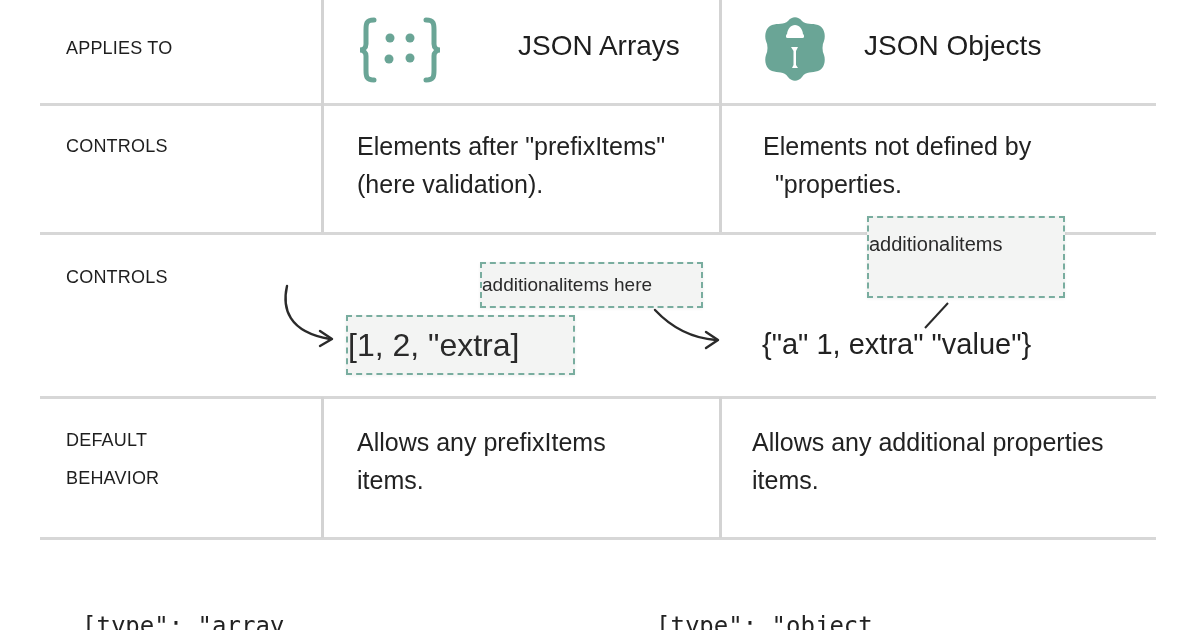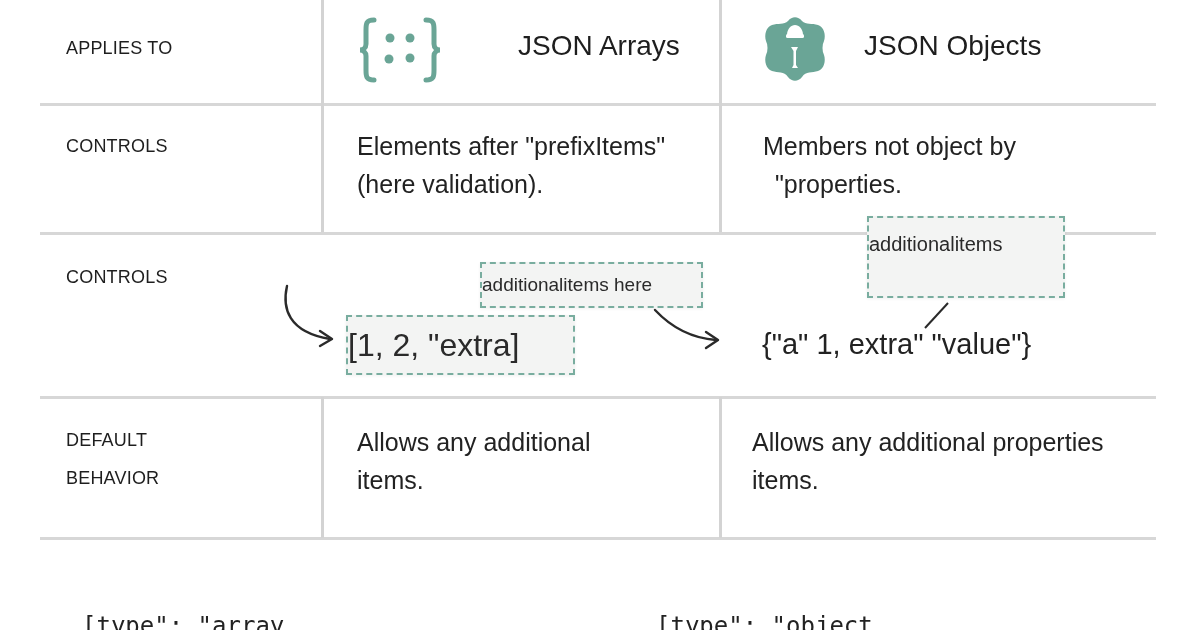--- a/index.html
+++ b/index.html
@@ -69,21 +69,21 @@
   </svg>
 </div>
 <div class="head-title" style="left:864px; top:30px;">JSON Objects</div>
 
 <div class="label" style="top:127px;">CONTROLS</div>
 <div class="cell" style="left:357px; top:127px;">
   <div>Elements after "prefixItems"</div>
   <div>(here validation).</div>
 </div>
 <div class="cell" style="left:763px; top:127px;">
-  <div>Members not object by</div>
+  <div>Elements not defined by</div>
   <div style="padding-left:12px;">"properties.</div>
 </div>
 
 <div class="label" style="top:258px;">CONTROLS</div>
 
 <svg class="arrow" style="left:280px; top:282px;" width="60" height="70">
   <path d="M7 4 C2 26 8 50 50 57" fill="none" stroke="#2a2a2a" stroke-width="2.4" stroke-linecap="round"></path>
   <path d="M40 49 L52 57 L40 64" fill="none" stroke="#2a2a2a" stroke-width="2.4" stroke-linecap="round" stroke-linejoin="round"></path>
 </svg>
 
@@ -108,21 +108,21 @@
   <line x1="26" y1="3" x2="3" y2="28" stroke="#2a2a2a" stroke-width="2"></line>
 </svg>
 
 <div class="code-inline" style="left:762px; top:328px; font-size:29px;">{"a" 1, extra" "value"}</div>
 
 <div class="label" style="top:421px;">
   <div>DEFAULT</div>
   <div>BEHAVIOR</div>
 </div>
 <div class="cell" style="left:357px; top:423px;">
-  <div>Allows any additional</div>
+  <div>Allows any prefixItems</div>
   <div>items.</div>
 </div>
 <div class="cell" style="left:752px; top:423px;">
   <div>Allows any additional properties</div>
   <div>items.</div>
 </div>
 
 <div class="bottom-code" style="left:82px; top:612px;">[type": "array</div>
 <div class="bottom-code" style="left:656px; top:612px;">[type": "object</div>
 

